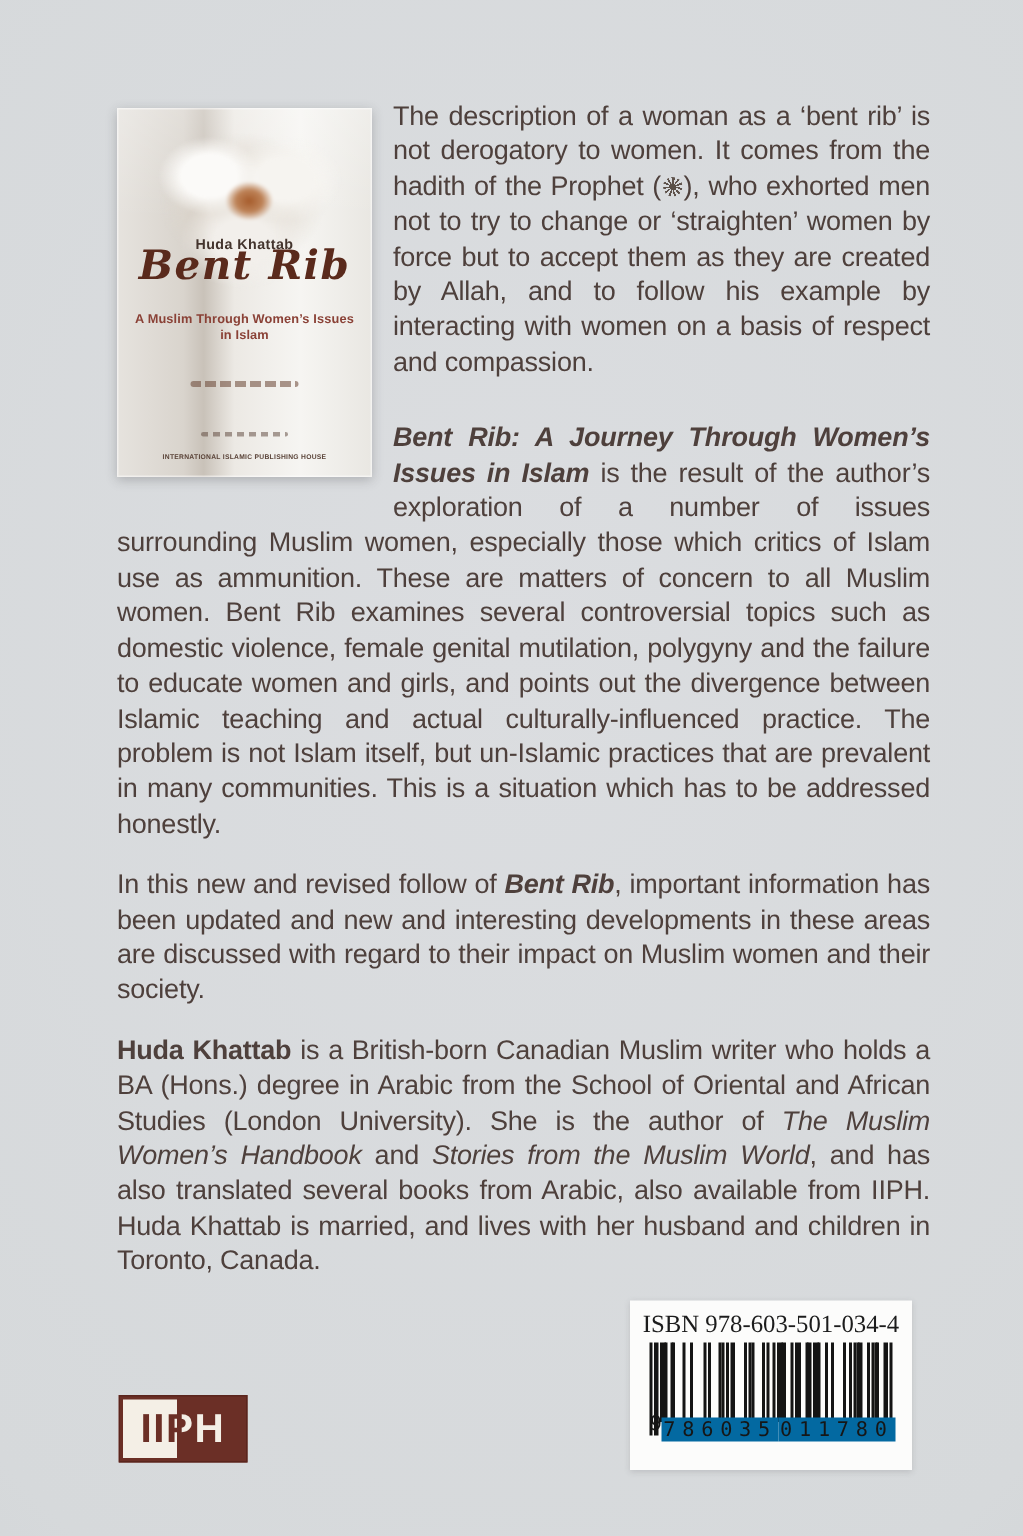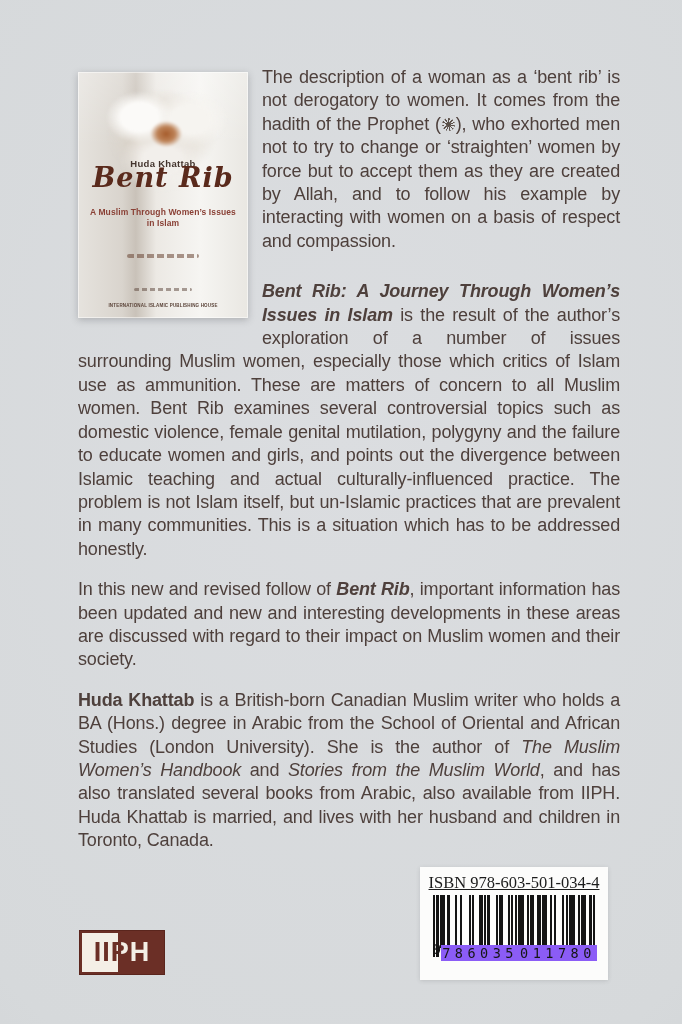--- a/index.html
+++ b/index.html
@@ -84,29 +84,29 @@
     font-size:27px;font-weight:bold;letter-spacing:1px;font-family:"Liberation Sans",sans-serif;
   }
   .iiph-letters.dark{color:#6b2f26;clip-path:inset(0 51% 0 0);}
   .iiph-letters.light{color:#f4efe6;clip-path:inset(0 0 0 49%);}
   .barcode-box{
     position:absolute;left:420px;top:867px;width:188px;height:113px;
     background:#fcfcfb;box-shadow:0 1px 4px rgba(80,80,85,.18);
   }
   .isbn-label{
     margin-top:6px;text-align:center;
-    font-family:"Liberation Serif",serif;font-size:16.5px;color:#1c1c1c;white-space:nowrap;text-decoration:underline;
+    font-family:"Liberation Serif",serif;font-size:16.5px;color:#1c1c1c;white-space:nowrap;
   }
   .bars-wrap{position:relative;height:62px;margin:2px auto 0 auto;}
   .bars-wrap .bar{position:absolute;top:0;background:#141414;}
   .digits-row{
     position:relative;margin:-12px auto 0 auto;display:flex;justify-content:space-between;
     font-family:"DejaVu Sans Mono",monospace;font-size:13.5px;color:#161616;
   }
-  .digits-row .grp{letter-spacing:4.5px;background:#8b5cf6;padding:0 1px;text-align:center;}
+  .digits-row .grp{letter-spacing:4.5px;background:#0369a1;padding:0 1px;text-align:center;}
   .digits-row .lead{letter-spacing:0;margin-top:-4px;}
 </style>
 </head>
 <body>
 
 <div class="page">
 
   <div class="copy">
 
     <div class="cover">

